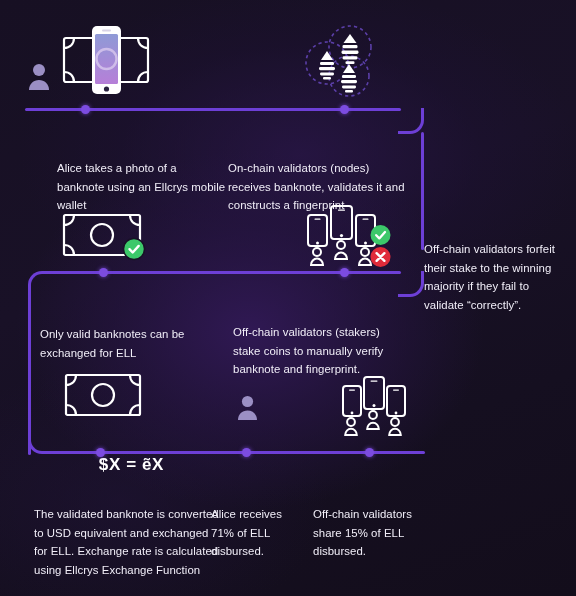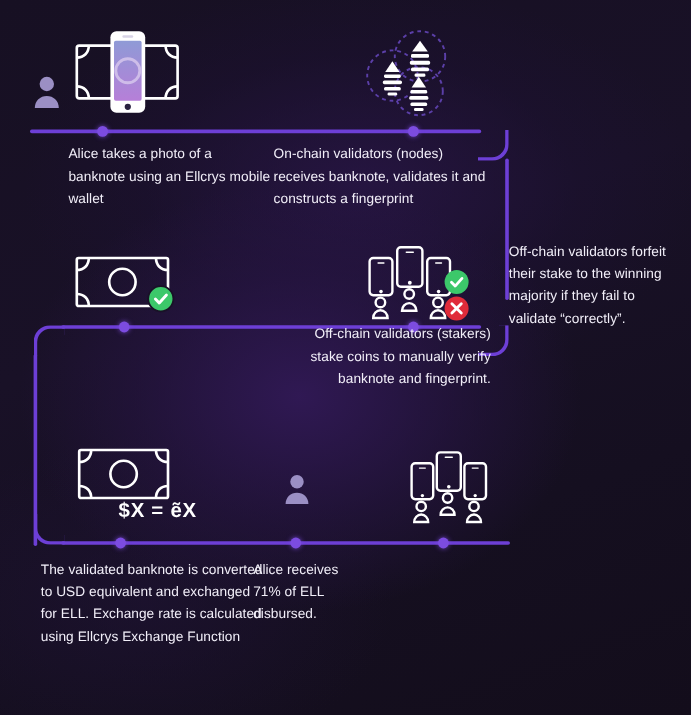--- a/index.html
+++ b/index.html
@@ -27,20 +27,21 @@
   .corner.br{border-left:none;border-top:none;border-radius:0 0 14px 0;}
   .corner.tl{border-right:none;border-bottom:none;border-radius:14px 0 0 0;}
   .corner.bl{border-right:none;border-top:none;border-radius:0 0 0 14px;}
   .dot{
     position:absolute;width:9px;height:9px;border-radius:50%;
     background:#7c4ce0;box-shadow:0 0 4px rgba(124,76,224,.85);
   }
   .cap{
     position:absolute;color:#f1eef8;font-size:11.4px;line-height:18.5px;
     letter-spacing:.05px;
+    margin-top:39px;
   }
   .note{position:absolute;}
   .icn{position:absolute;}
   svg{display:block;overflow:visible;}
 </style>
 </head>
 <body>
 
 <div id="stage">
 
@@ -154,21 +155,22 @@
     </svg>
   </div>
 
   <div class="corner tl" style="left:28px;top:271px;"></div>
   <div class="seg segh" style="left:51px;top:271px;width:350px;"></div>
   <div class="corner br" style="left:398px;top:271px;"></div>
   <div class="seg segv" style="left:28px;top:295px;height:160px;"></div>
   <div class="dot" style="left:99px;top:268px;"></div>
   <div class="dot" style="left:340px;top:268px;"></div>
 
-  <div class="cap note" style="left:233px;top:270px;width:176px;text-align:right;">Off-chain validators (stakers) stake coins to manually verify banknote and fingerprint.</div>
+  <div class="cap note" style="left:40px;top:286px;width:176px;">Only valid banknotes can be exchanged for ELL</div>
+  <div class="cap note" style="left:233px;top:284px;width:176px;">Off-chain validators (stakers) stake coins to manually verify banknote and fingerprint.</div>
 
   <div class="cap note" style="left:424px;top:201px;width:140px;">Off-chain validators forfeit their stake to the winning majority if they fail to validate “correctly”.</div>
 
   <div class="icn" style="left:64px;top:372px;">
     <svg width="80" height="46" viewBox="0 0 80 46">
       <rect x="2" y="3" width="74" height="40" rx="1.5" fill="none" stroke="#ffffff" stroke-width="2.2"></rect>
       <path d="M2 13c6 0 10-4 10-10M76 13c-6 0-10-4-10-10M2 33c6 0 10 4 10 10M76 33c-6 0-10 4-10 10" fill="none" stroke="#ffffff" stroke-width="2.2"></path>
       <circle cx="39" cy="23" r="11" fill="none" stroke="#ffffff" stroke-width="2.2"></circle>
     </svg>
   </div>
@@ -208,14 +210,15 @@
   </div>
 
   <div class="corner bl" style="left:28px;top:428px;"></div>
   <div class="seg segh" style="left:51px;top:451px;width:374px;"></div>
   <div class="dot" style="left:96px;top:448px;"></div>
   <div class="dot" style="left:242px;top:448px;"></div>
   <div class="dot" style="left:365px;top:448px;"></div>
 
   <div class="cap note" style="left:34px;top:466px;width:186px;">The validated banknote is converted to USD equivalent and exchanged for ELL. Exchange rate is calculated using Ellcrys Exchange Function</div>
   <div class="cap note" style="left:211px;top:466px;width:86px;">Alice receives 71% of ELL disbursed.</div>
+  <div class="cap note" style="left:313px;top:466px;width:118px;">Off-chain validators share 15% of ELL disbursed.</div>
 
 </div>
 
 </body></html>

